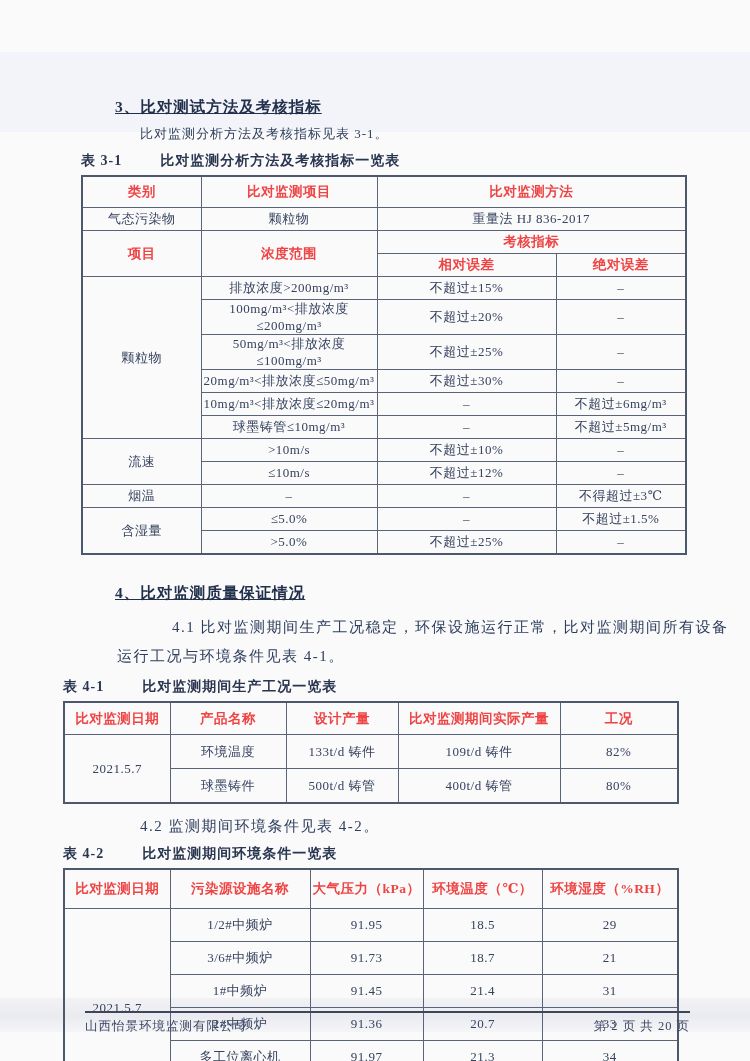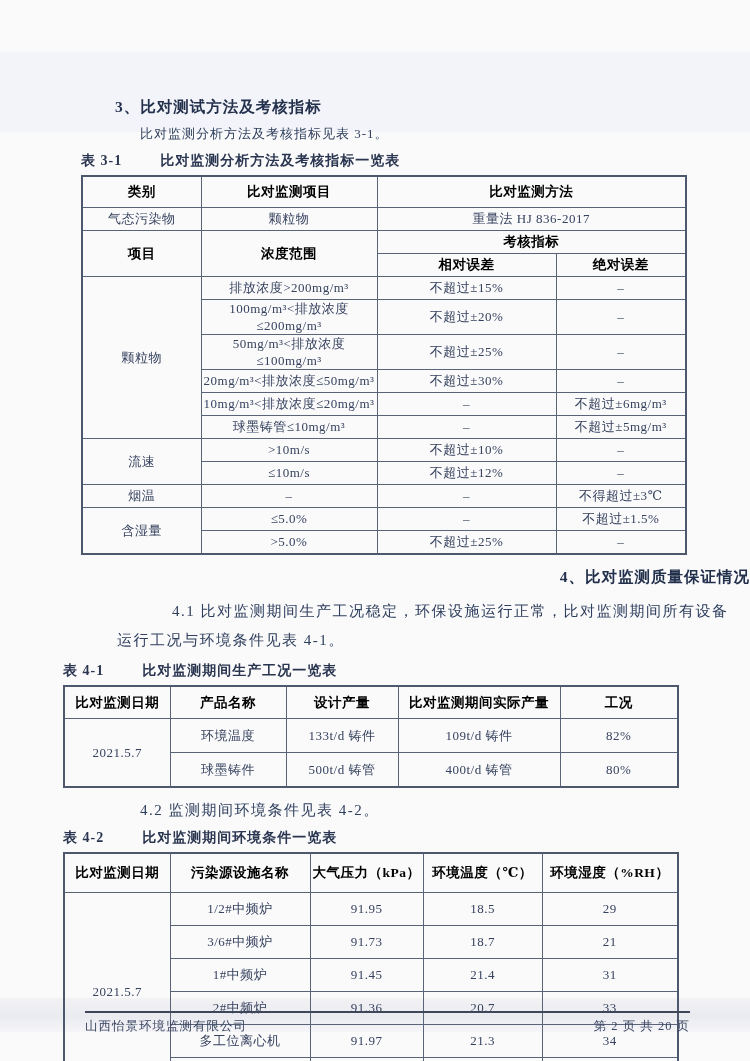--- a/index.html
+++ b/index.html
@@ -20,21 +20,21 @@
     position:absolute;left:0;top:52px;width:750px;height:80px;
     background:#e9edf6;opacity:.45;pointer-events:none;
   }
   .scan-band-bottom{
     position:absolute;left:0;top:998px;width:750px;height:34px;
     background:linear-gradient(#f1f1f4,#e7e8ee 55%,#f5f5f8);opacity:.85;pointer-events:none;
   }
   .content{position:relative;padding-top:97px;}
   .h-sec{
     font-size:15.5px;font-weight:bold;color:#23304c;
-    letter-spacing:1px;margin:0 0 0 115px;line-height:20px;
+    letter-spacing:1px;margin:0 0 0 115px;line-height:20px;text-decoration:underline;
   }
   .line-indent{
     font-size:13px;margin:6px 0 0 140px;line-height:22px;letter-spacing:1px;color:#30405e;
   }
   .caption{
     font-size:14px;font-weight:bold;color:#2a3650;
     letter-spacing:1px;text-align:left;margin:7px 0 5px 0;
   }
   .cap-31{width:604px;margin-left:81px;}
   .cap-4x{width:614px;margin-left:63px;}
@@ -47,25 +47,25 @@
     text-align:center;vertical-align:middle;
     font-size:13px;color:#36425e;letter-spacing:.5px;
     padding:0 2px;overflow:hidden;
   }
   .t31 td{height:22px;}
   .t31 tr.hrow td{height:30px;}
   .t4x.t41 td{height:33px;}
   .t4x.t41 tr.hrow td{height:31px;}
   .t4x.t42 td{height:32px;}
   .t4x.t42 tr.hrow td{height:38px;}
-  .hd{font-weight:bold;color:#000000;font-size:13.5px;}
+  .hd{font-weight:bold;color:#ef4444;font-size:13.5px;}
   .p41{margin-top:10px;padding-left:29px;}
   .p41 .l1{font-size:15px;line-height:29px;margin-left:143px;letter-spacing:1.5px;color:#2e3e5d;}
   .p41 .l2{font-size:15px;line-height:29px;margin-left:88px;letter-spacing:1.5px;color:#2e3e5d;}
-  .sec4-gap{margin-top:12px;text-align:right;}
+  .sec4-gap{margin-top:28px;}
   .s42{font-size:15px;margin:10px 0 0 140px;line-height:24px;letter-spacing:1.5px;color:#2e3e5d;}
   .footer{
     position:absolute;left:85px;right:60px;top:1011px;
     border-top:2px solid #3f4659;
     display:flex;justify-content:space-between;
     padding-top:5px;font-size:12.5px;color:#3a4662;letter-spacing:1px;
   }
 </style>
 </head>
 <body>

